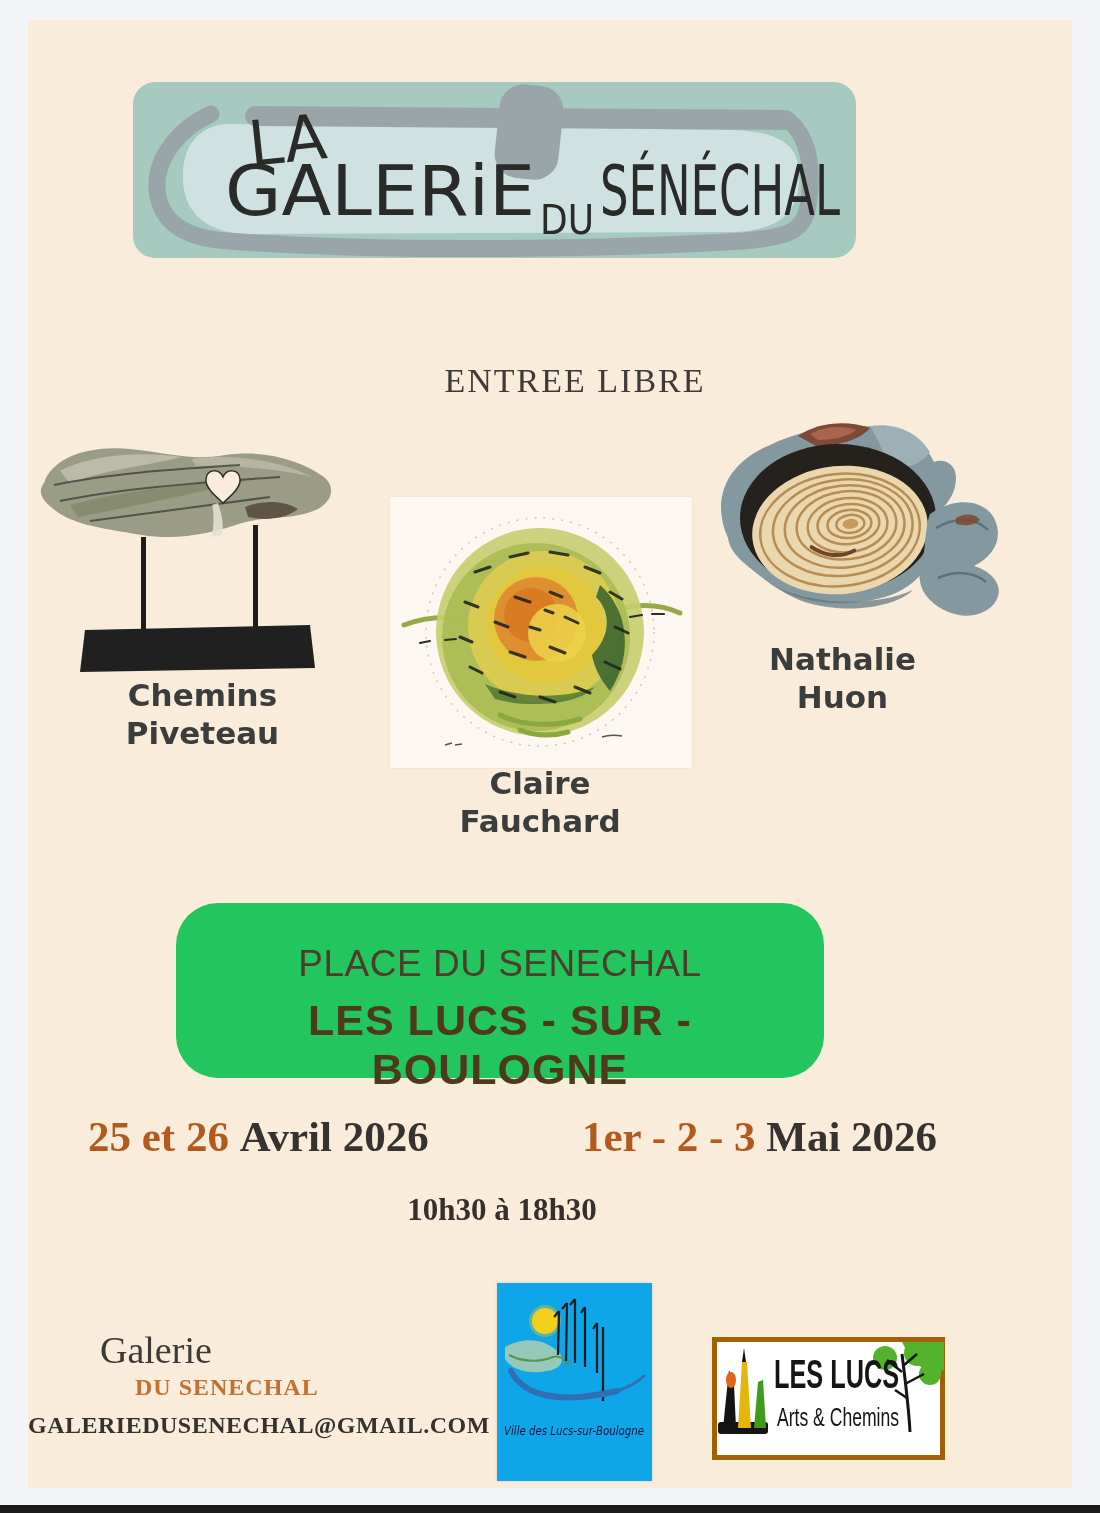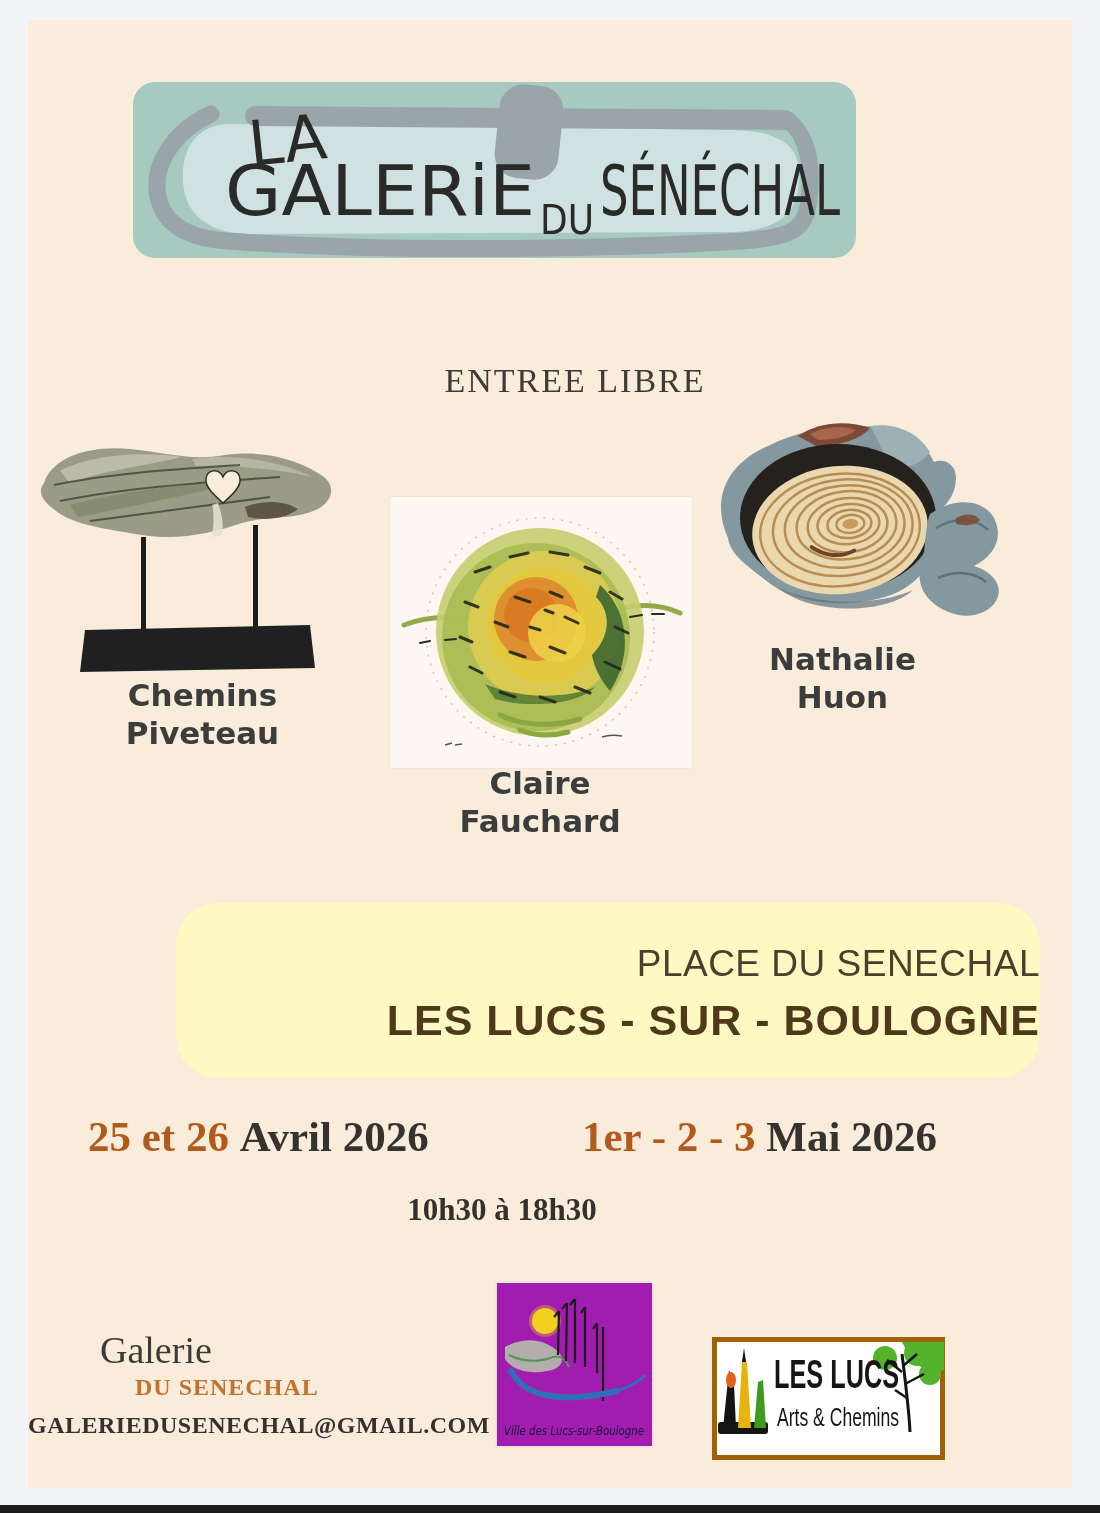--- a/index.html
+++ b/index.html
@@ -23,39 +23,39 @@
   .artist-label{text-align:center;font-family:"DejaVu Sans",sans-serif;font-weight:bold;
                 font-size:31px;line-height:38px;color:#3b3d3d;}
   .lbl-jeannick{left:80px;top:676px;width:245px;}
   .lbl-claire{left:415px;top:764px;width:250px;}
   .lbl-nathalie{left:720px;top:640px;width:245px;}
 
   
   .paper{left:390px;top:497px;width:302px;height:271px;background:#fcf8f1;box-shadow:0 0 2px rgba(0,0,0,.08);}
 
   
-  .venue-banner{left:176px;top:903px;width:864px;height:175px;border-radius:42px;background:#fef9c3;
-                text-align:right;font-family:"Liberation Sans",sans-serif;}
+  .venue-banner{left:176px;top:903px;width:648px;height:175px;border-radius:42px;background:#22c55e;
+                text-align:center;font-family:"Liberation Sans",sans-serif;}
   .venue-line1{margin-top:40px;font-size:37px;letter-spacing:.5px;color:#4c3e2a;}
   .venue-line2{margin-top:11px;font-size:43px;font-weight:700;letter-spacing:1px;color:#4e3a1b;}
 
   
   .date-line{font-size:43px;white-space:nowrap;}
   .d-orange{color:#b2591c;font-weight:700;}
   .d-dark{color:#363230;font-weight:600;}
   .dates-april{left:88px;top:1112px;}
   .dates-may{left:582px;top:1112px;}
   .hours{left:347px;top:1192px;width:310px;text-align:center;font-size:31px;font-weight:600;color:#35302c;}
 
   
   .gallery-name{left:100px;top:1328px;font-size:38px;color:#3b3a36;}
   .gallery-sub{left:135px;top:1374px;font-size:24px;letter-spacing:1px;color:#c2712e;font-weight:600;}
   .email{left:28px;top:1412px;font-size:24px;letter-spacing:.5px;color:#343230;font-weight:600;}
 
-  .ville-box{left:497px;top:1283px;width:155px;height:163px;background:#a21caf;box-shadow:0 0 3px rgba(0,0,0,.12);}
+  .ville-box{left:497px;top:1283px;width:155px;height:198px;background:#0ea5e9;box-shadow:0 0 3px rgba(0,0,0,.12);}
   .assoc-box{left:712px;top:1337px;width:233px;height:123px;background:#ffffff;border:5px solid #a16207;box-sizing:border-box;}
 
   .bottom-strip{left:0;top:1505px;width:1100px;height:8px;background:#1b1b1b;}
 </style>
 </head>
 <body>
 
 <div class="scan">
   <div class="poster abs"></div>
 

